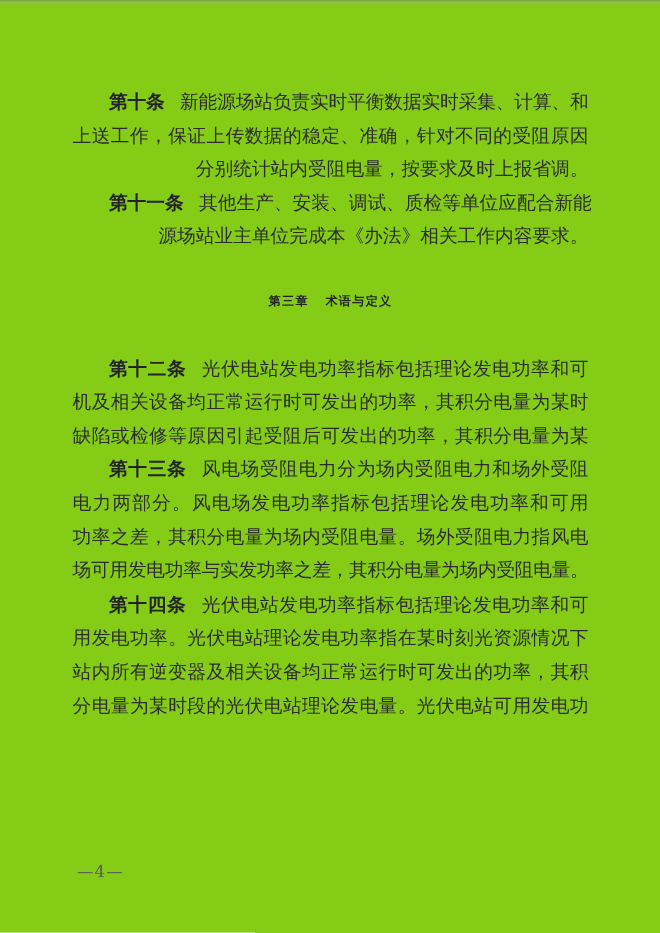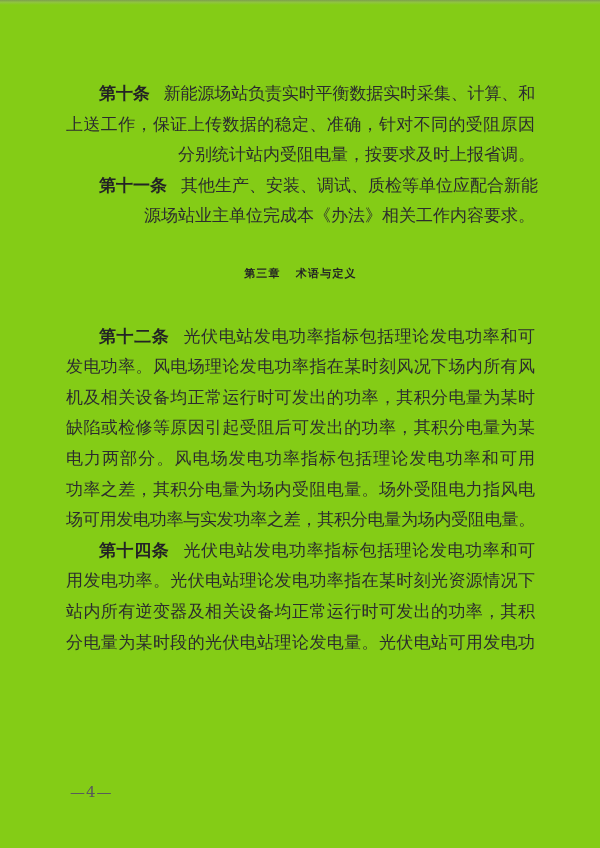--- a/index.html
+++ b/index.html
@@ -89,26 +89,26 @@
 
     <p class="para">
       <span class="line first jl"><b class="term">第十一条</b><span class="rest">其他生产、安装、调试、质检等单位应配合新能</span></span>
       <span class="line nl">源场站业主单位完成本《办法》相关工作内容要求。</span>
     </p>
 
     <h2 class="heading">第三章 术语与定义</h2>
 
     <p class="para">
       <span class="line first jl"><b class="term">第十二条</b><span class="rest">光伏电站发电功率指标包括理论发电功率和可</span></span>
-      <span class="line jl">发电功率。风电场理论发电功率指在某时刻风况下场内所有风</span>
       <span class="line jl">机及相关设备均正常运行时可发出的功率，其积分电量为某时</span>
       <span class="line jl">缺陷或检修等原因引起受阻后可发出的功率，其积分电量为某</span>
     </p>
 
     <p class="para">
+      <span class="line first jl"><b class="term">第十三条</b><span class="rest">风电场受阻电力分为场内受阻电力和场外受阻</span></span>
       <span class="line jl">电力两部分。风电场发电功率指标包括理论发电功率和可用</span>
       <span class="line jl">功率之差，其积分电量为场内受阻电量。场外受阻电力指风电</span>
       <span class="line jl tight">场可用发电功率与实发功率之差，其积分电量为场内受阻电量。</span>
     </p>
 
     <p class="para">
       <span class="line first jl"><b class="term">第十四条</b><span class="rest">光伏电站发电功率指标包括理论发电功率和可</span></span>
       <span class="line jl">用发电功率。光伏电站理论发电功率指在某时刻光资源情况下</span>
       <span class="line jl">站内所有逆变器及相关设备均正常运行时可发出的功率，其积</span>
       <span class="line jl">分电量为某时段的光伏电站理论发电量。光伏电站可用发电功</span>

